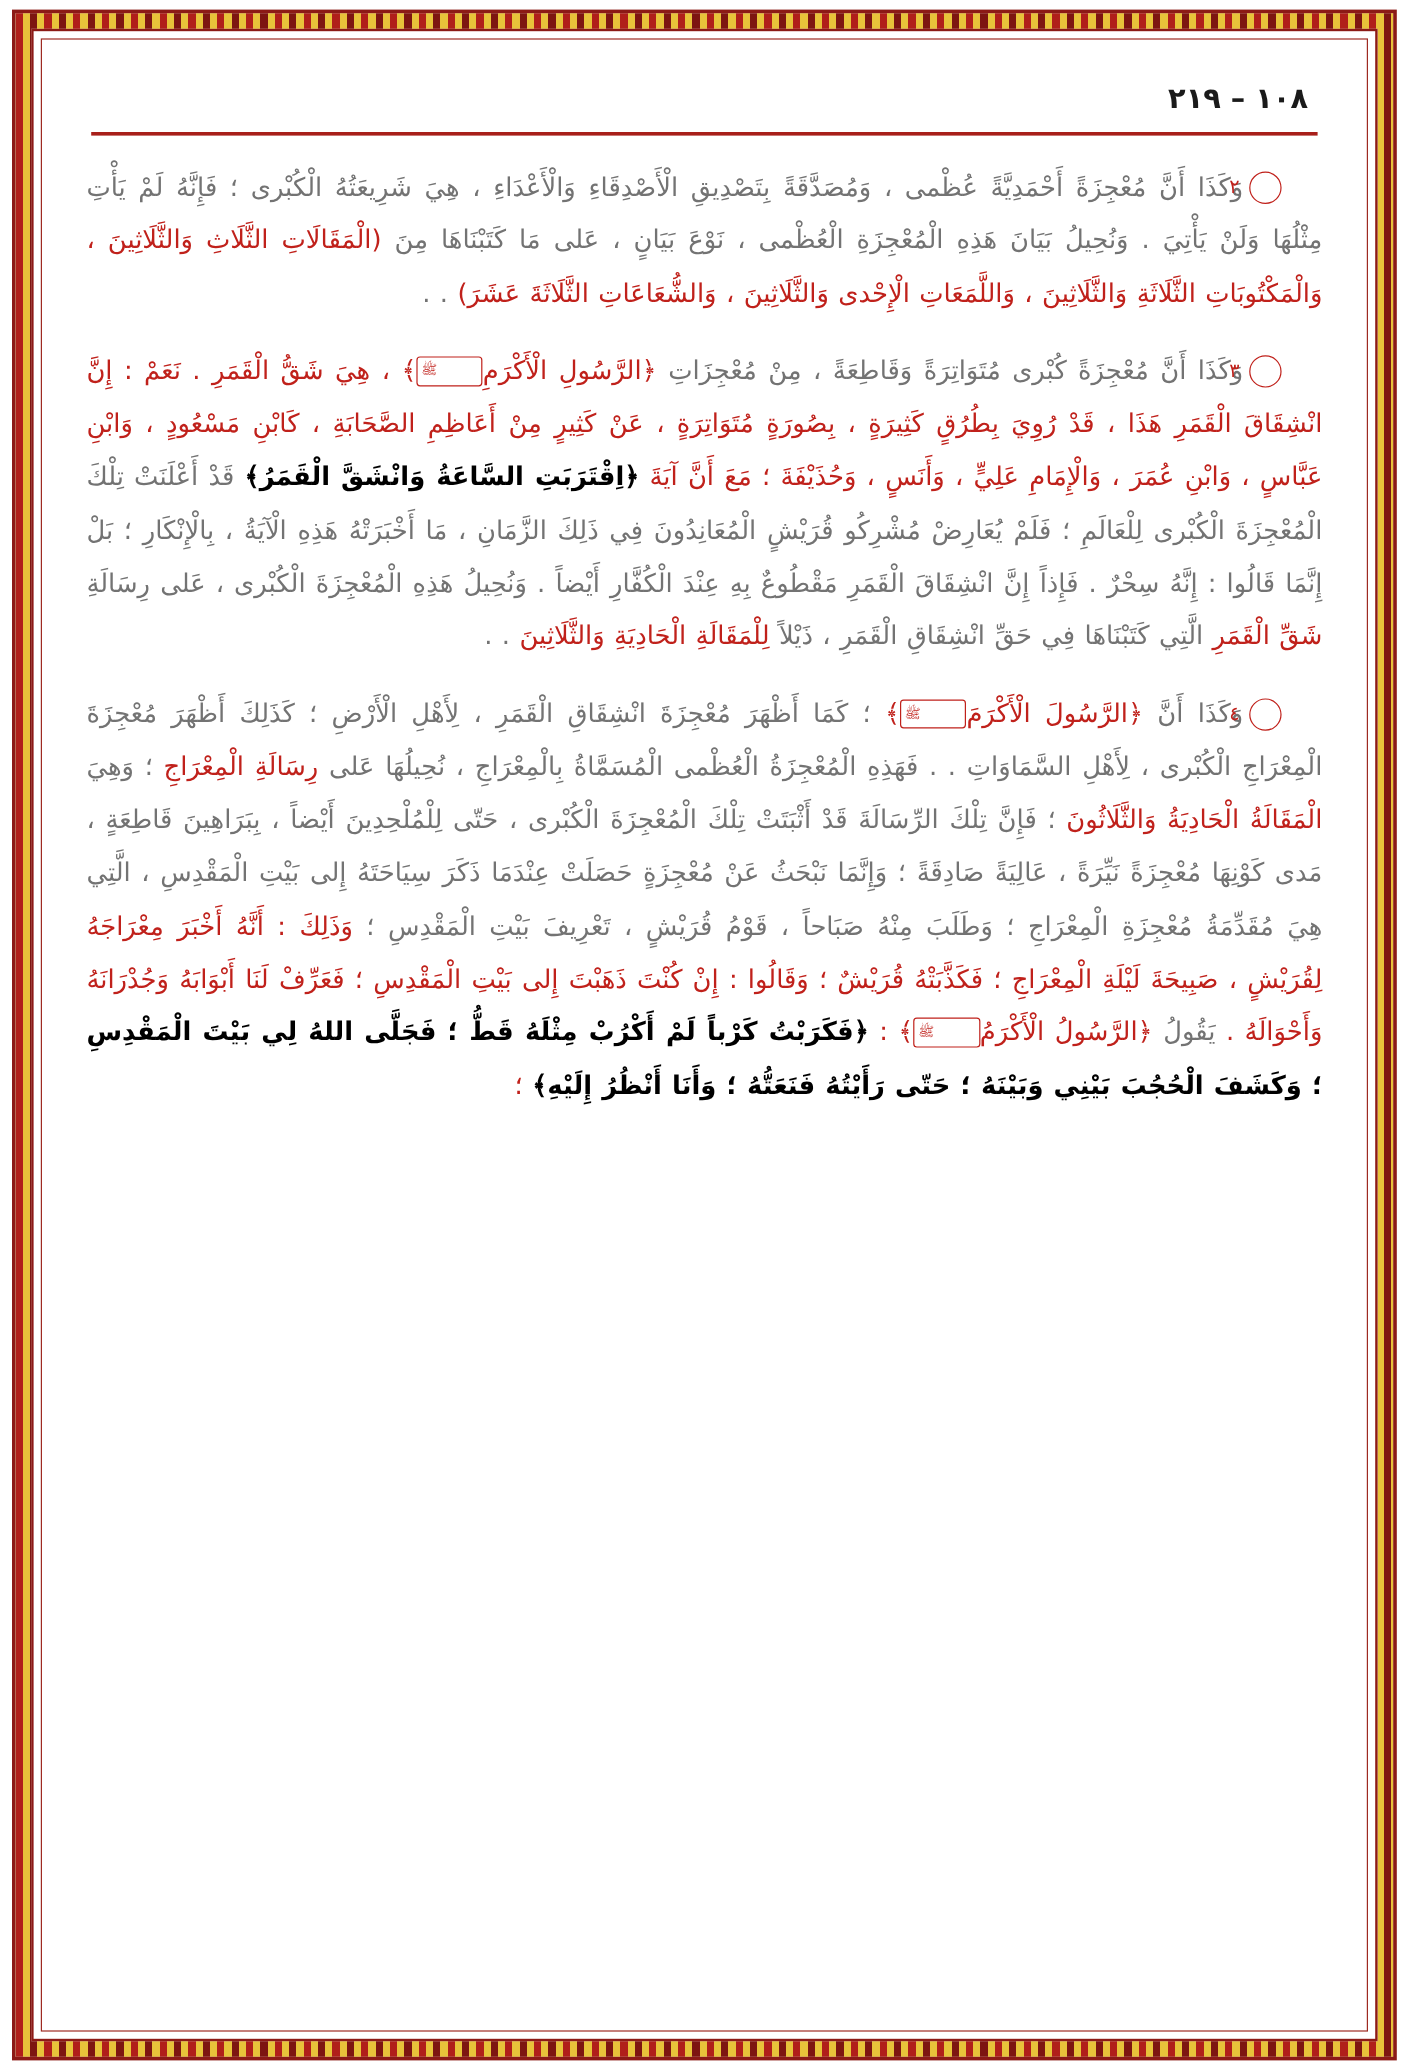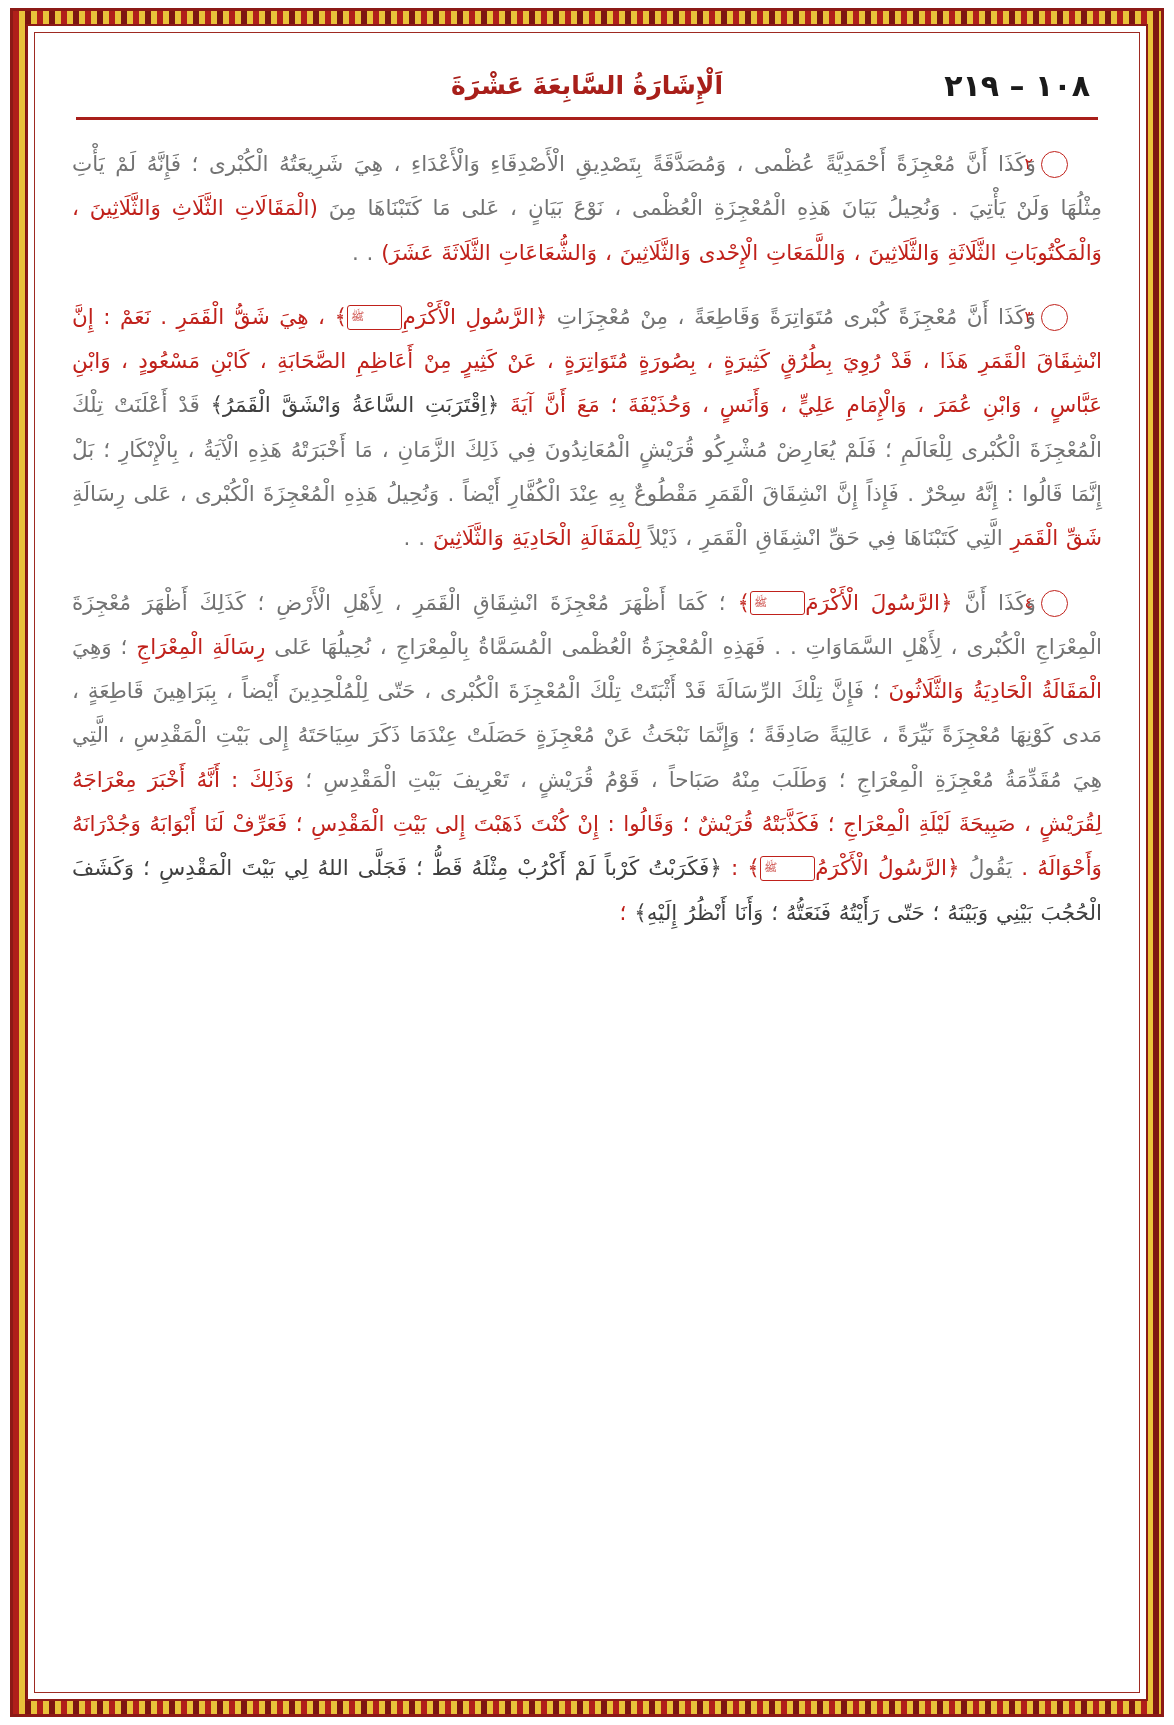--- a/index.html
+++ b/index.html
@@ -89,21 +89,21 @@
   }
   .header-title {
     flex: 1;
     text-align: center;
     font-size: 25px;
     color: #a81f1a;
     font-weight: bold;
     letter-spacing: 0px;
   }
   .header-page {
-    font-size: 30px;
+    font-size: 24px;
     color: #1a1a1a;
     font-weight: bold;
     min-width: 180px;
     text-align: right;
     direction: ltr;
   }
   .header-rule {
     height: 3px;
     background: #a81f1a;
     margin: 4px 4px 22px 4px;
@@ -144,37 +144,36 @@
     font-size: 11px;
     color: #c0211b;
     border: 1px solid #c0211b;
     border-radius: 3px;
     padding: 0 3px;
     vertical-align: 4px;
     letter-spacing: -0.5px;
   }
 
   .verse {
-    color: #404040;
-    font-weight: normal;
+    color: #000000;
+    font-weight: bold;
   }
 </style>
 </head>
 <body>
 
 <div class="page">
   <div class="border-outer"></div>
   <div class="border-middle"></div>
   <div class="border-inner"></div>
 
   <div class="content">
 
     <div class="header">
       <div class="header-page">١٠٨ – ٢١٩</div>
-      <div class="header-title">اَلْإِشَارَةُ السَّابِعَةَ عَشْرَةَ</div>
       <div style="min-width:180px;"></div>
     </div>
     <div class="header-rule"></div>
 
     <div id="body-host">
         <p class="para indent"><span class="num-marker">٢</span><span class="dark">وَكَذَا أَنَّ مُعْجِزَةً أَحْمَدِيَّةً عُظْمى ، وَمُصَدَّقَةً بِتَصْدِيقِ الْأَصْدِقَاءِ وَالْأَعْدَاءِ ، هِيَ شَرِيعَتُهُ الْكُبْرى ؛ فَإِنَّهُ لَمْ يَأْتِ مِثْلُهَا وَلَنْ يَأْتِيَ . وَنُحِيلُ بَيَانَ هَذِهِ الْمُعْجِزَةِ الْعُظْمى ، نَوْعَ بَيَانٍ ، عَلى مَا كَتَبْنَاهَا مِنَ </span><span class="red">(الْمَقَالَاتِ الثَّلَاثِ وَالثَّلَاثِينَ ، وَالْمَكْتُوبَاتِ الثَّلَاثَةِ وَالثَّلَاثِينَ ، وَاللَّمَعَاتِ الْإِحْدى وَالثَّلَاثِينَ ، وَالشُّعَاعَاتِ الثَّلَاثَةَ عَشَرَ)</span><span class="dark"> . .</span></p>
         <p class="para indent"><span class="num-marker">٣</span><span class="dark">وَكَذَا أَنَّ مُعْجِزَةً كُبْرى مُتَوَاتِرَةً وَقَاطِعَةً ، مِنْ مُعْجِزَاتِ </span><span class="red">﴿الرَّسُولِ الْأَكْرَمِ</span><span class="red salla">ﷺ</span><span class="red">﴾ ، هِيَ شَقُّ الْقَمَرِ . نَعَمْ : إِنَّ انْشِقَاقَ الْقَمَرِ هَذَا ، قَدْ رُوِيَ بِطُرُقٍ كَثِيرَةٍ ، بِصُورَةٍ مُتَوَاتِرَةٍ ، عَنْ كَثِيرٍ مِنْ أَعَاظِمِ الصَّحَابَةِ ، كَابْنِ مَسْعُودٍ ، وَابْنِ عَبَّاسٍ ، وَابْنِ عُمَرَ ، وَالْإِمَامِ عَلِيٍّ ، وَأَنَسٍ ، وَحُذَيْفَةَ ؛ مَعَ أَنَّ آيَةَ </span><span class="red verse">﴿اِقْتَرَبَتِ السَّاعَةُ وَانْشَقَّ الْقَمَرُ﴾</span><span class="dark"> قَدْ أَعْلَنَتْ تِلْكَ الْمُعْجِزَةَ الْكُبْرى لِلْعَالَمِ ؛ فَلَمْ يُعَارِضْ مُشْرِكُو قُرَيْشٍ الْمُعَانِدُونَ فِي ذَلِكَ الزَّمَانِ ، مَا أَخْبَرَتْهُ هَذِهِ الْآيَةُ ، بِالْإِنْكَارِ ؛ بَلْ إِنَّمَا قَالُوا : إِنَّهُ سِحْرٌ . فَإِذاً إِنَّ انْشِقَاقَ الْقَمَرِ مَقْطُوعٌ بِهِ عِنْدَ الْكُفَّارِ أَيْضاً . وَنُحِيلُ هَذِهِ الْمُعْجِزَةَ الْكُبْرى ، عَلى رِسَالَةِ </span><span class="red">شَقِّ الْقَمَرِ</span><span class="dark"> الَّتِي كَتَبْنَاهَا فِي حَقِّ انْشِقَاقِ الْقَمَرِ ، ذَيْلاً </span><span class="red">لِلْمَقَالَةِ الْحَادِيَةِ وَالثَّلَاثِينَ</span><span class="dark"> . .</span></p>
         <p class="para indent"><span class="num-marker">٤</span><span class="dark">وَكَذَا أَنَّ </span><span class="red">﴿الرَّسُولَ الْأَكْرَمَ</span><span class="red salla">ﷺ</span><span class="red">﴾</span><span class="dark"> ؛ كَمَا أَظْهَرَ مُعْجِزَةَ انْشِقَاقِ الْقَمَرِ ، لِأَهْلِ الْأَرْضِ ؛ كَذَلِكَ أَظْهَرَ مُعْجِزَةَ الْمِعْرَاجِ الْكُبْرى ، لِأَهْلِ السَّمَاوَاتِ . . فَهَذِهِ الْمُعْجِزَةُ الْعُظْمى الْمُسَمَّاةُ بِالْمِعْرَاجِ ، نُحِيلُهَا عَلى </span><span class="red">رِسَالَةِ الْمِعْرَاجِ</span><span class="dark"> ؛ وَهِيَ </span><span class="red">الْمَقَالَةُ الْحَادِيَةُ وَالثَّلَاثُونَ</span><span class="dark"> ؛ فَإِنَّ تِلْكَ الرِّسَالَةَ قَدْ أَثْبَتَتْ تِلْكَ الْمُعْجِزَةَ الْكُبْرى ، حَتّى لِلْمُلْحِدِينَ أَيْضاً ، بِبَرَاهِينَ قَاطِعَةٍ ، مَدى كَوْنِهَا مُعْجِزَةً نَيِّرَةً ، عَالِيَةً صَادِقَةً ؛ وَإِنَّمَا نَبْحَثُ عَنْ مُعْجِزَةٍ حَصَلَتْ عِنْدَمَا ذَكَرَ سِيَاحَتَهُ إِلى بَيْتِ الْمَقْدِسِ ، الَّتِي هِيَ مُقَدِّمَةُ مُعْجِزَةِ الْمِعْرَاجِ ؛ وَطَلَبَ مِنْهُ صَبَاحاً ، قَوْمُ قُرَيْشٍ ، تَعْرِيفَ بَيْتِ الْمَقْدِسِ ؛ </span><span class="red">وَذَلِكَ : أَنَّهُ أَخْبَرَ مِعْرَاجَهُ لِقُرَيْشٍ ، صَبِيحَةَ لَيْلَةِ الْمِعْرَاجِ ؛ فَكَذَّبَتْهُ قُرَيْشٌ ؛ وَقَالُوا : إِنْ كُنْتَ ذَهَبْتَ إِلى بَيْتِ الْمَقْدِسِ ؛ فَعَرِّفْ لَنَا أَبْوَابَهُ وَجُدْرَانَهُ وَأَحْوَالَهُ .</span><span class="dark"> يَقُولُ </span><span class="red">﴿الرَّسُولُ الْأَكْرَمُ</span><span class="red salla">ﷺ</span><span class="red">﴾ : </span><span class="red verse">﴿فَكَرَبْتُ كَرْباً لَمْ أَكْرُبْ مِثْلَهُ قَطُّ ؛ فَجَلَّى اللهُ لِي بَيْتَ الْمَقْدِسِ ؛ وَكَشَفَ الْحُجُبَ بَيْنِي وَبَيْنَهُ ؛ حَتّى رَأَيْتُهُ فَنَعَتُّهُ ؛ وَأَنَا أَنْظُرُ إِلَيْهِ﴾</span><span class="red"> ؛</span></p>
       </div>
 

